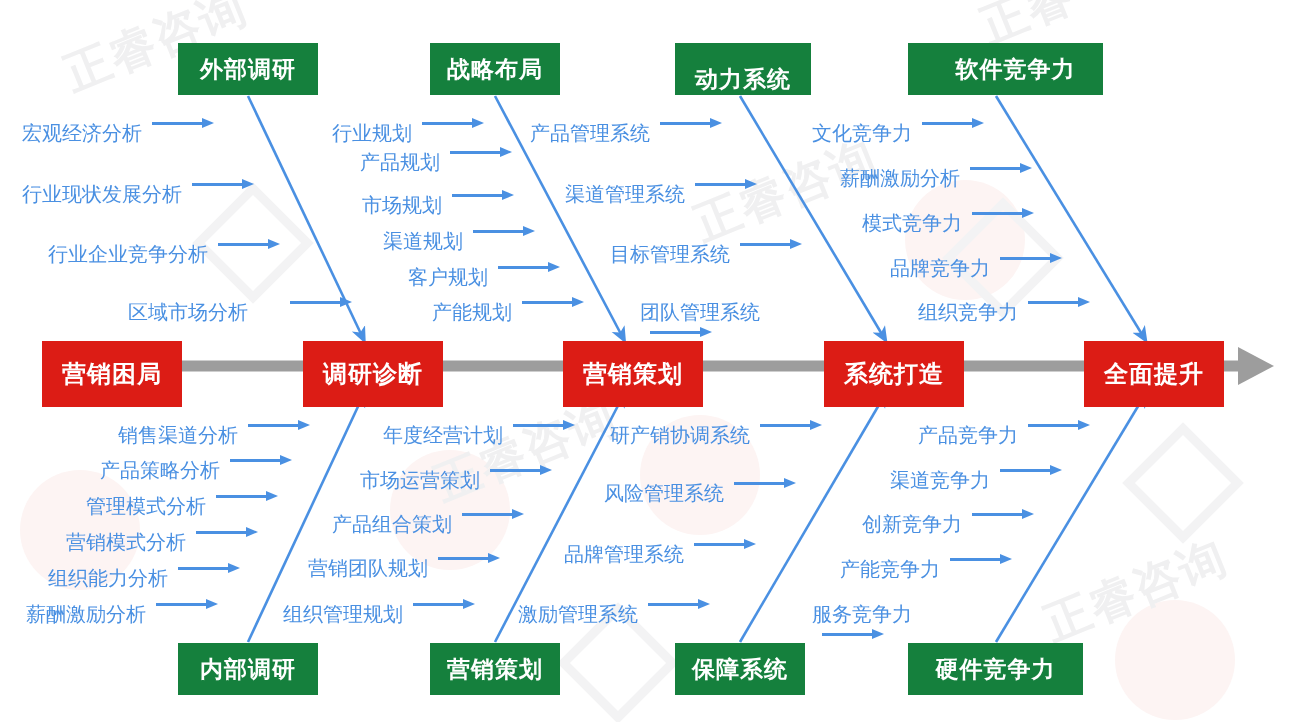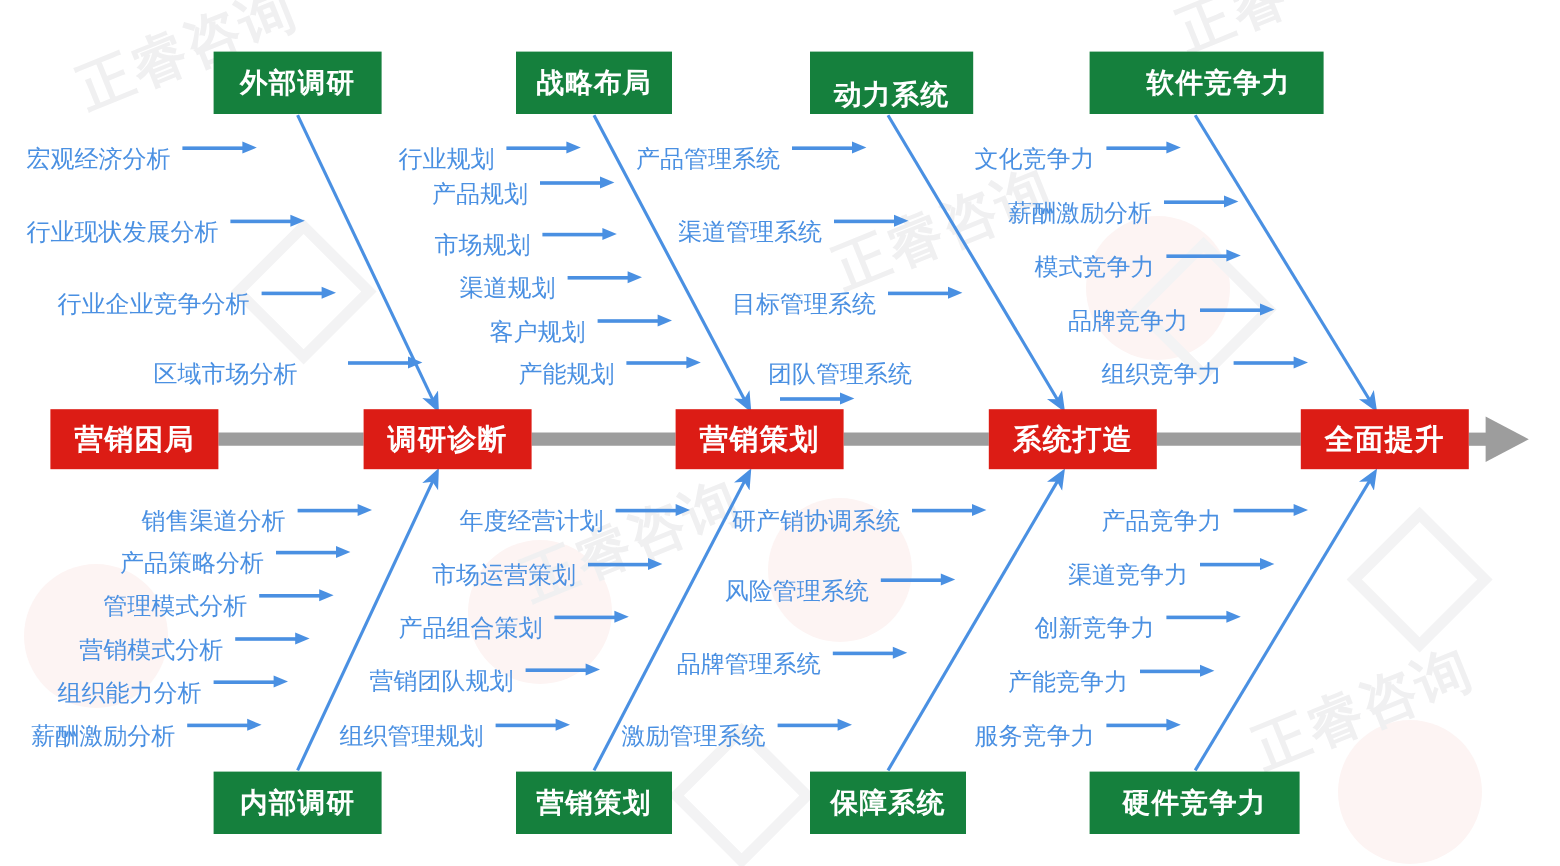--- a/index.html
+++ b/index.html
@@ -48,21 +48,21 @@
   
   #bones {
     position: absolute;
     left: 0; top: 0;
     width: 1300px;
     height: 722px;
   }
   
   .spine-box {
     position: absolute;
-    height: 50px;
+    height: 66px;
     background: #dc1c15;
     color: #ffffff;
     font-size: 24px;
     font-weight: bold;
     letter-spacing: 1px;
     display: flex;
     align-items: center;
     justify-content: center;
     white-space: nowrap;
   }
@@ -359,19 +359,19 @@
         <span class="arw"></span>
       </div>
       <div class="cause" style="left: 862px; top: 509px;">
         <span class="txt">创新竞争力</span>
         <span class="arw"></span>
       </div>
       <div class="cause" style="left: 840px; top: 554px;">
         <span class="txt">产能竞争力</span>
         <span class="arw"></span>
       </div>
-      <div class="cause" style="left: 812px; top: 599px;">
+      <div class="cause" style="left: 812px; top: 599px; flex-direction: column;">
         <span class="txt">服务竞争力</span>
         <span class="arw"></span>
       </div>
     </div>
 
 </div>
 
 </body></html>

